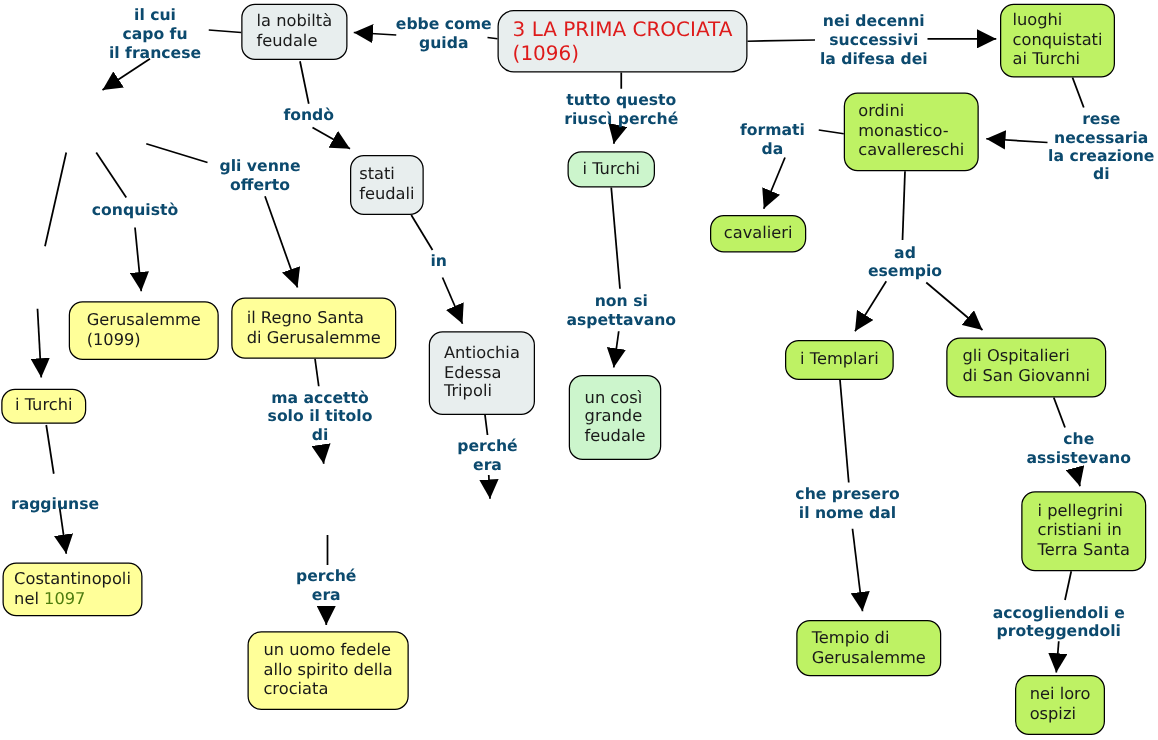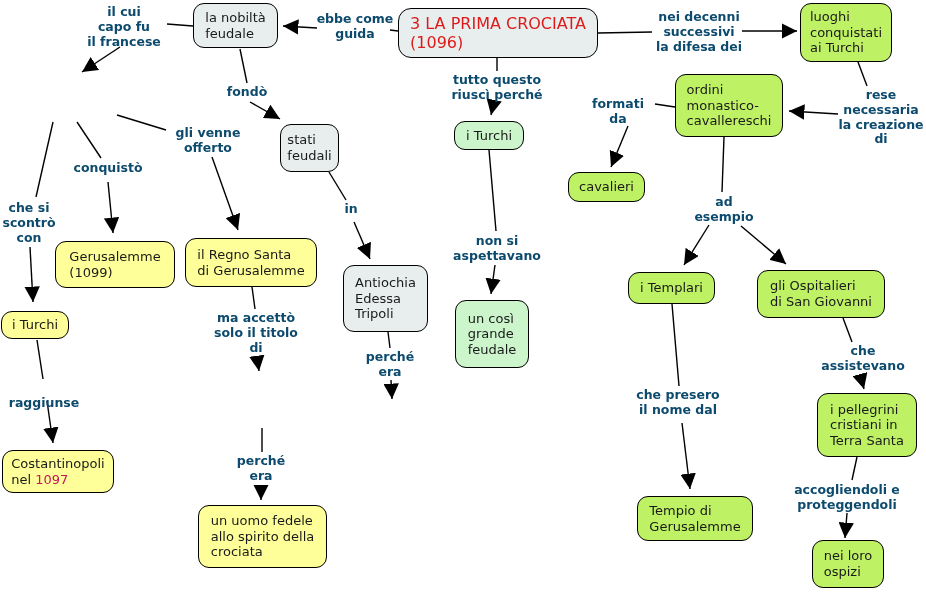--- a/index.html
+++ b/index.html
@@ -14,21 +14,21 @@
     display:flex;align-items:center;justify-content:center;
     text-align:left;font-size:13px;line-height:1.2;color:#1a1a1a;
     padding:1px 2px;
   }
   .node .nt{white-space:pre-line;}
   .node.yellow{background:#FFFF99;}
   .node.gray{background:#E8EEEE;}
   .node.green{background:#CCF5CC;}
   .node.pink{background:#bef264;}
   .node.title{font-size:16px;color:#DE1B1B;border-radius:13px;}
-  .red-num{color:#be185d;}
+  .red-num{color:#4d7c0f;}
   .lbl{
     position:absolute;font-weight:bold;font-size:12.5px;line-height:1.18;
     color:#0c4a6e;text-align:center;white-space:pre-line;
   }
 </style>
 </head>
 <body>
 
 <div class="canvas">
 
@@ -177,23 +177,20 @@
 offerto</div>
   <div class="lbl" style="left:68px;top:161px;width:80px">conquistò</div>
   <div class="lbl" style="left:442px;top:73px;width:110px">tutto questo
 riuscì perché</div>
   <div class="lbl" style="left:588px;top:97px;width:60px">formati
 da</div>
   <div class="lbl" style="left:831px;top:88px;width:100px">rese
 necessaria
 la creazione
 di</div>
-  <div class="lbl" style="left:0px;top:201px;width:58px">che si
-scontrò
-con</div>
   <div class="lbl" style="left:689px;top:195px;width:70px">ad
 esempio</div>
   <div class="lbl" style="left:339px;top:202px;width:24px">in</div>
   <div class="lbl" style="left:447px;top:234px;width:100px">non si
 aspettavano</div>
   <div class="lbl" style="left:208px;top:311px;width:96px">ma accettò
 solo il titolo
 di</div>
   <div class="lbl" style="left:4px;top:396px;width:80px">raggiunse</div>
   <div class="lbl" style="left:360px;top:350px;width:60px">perché

